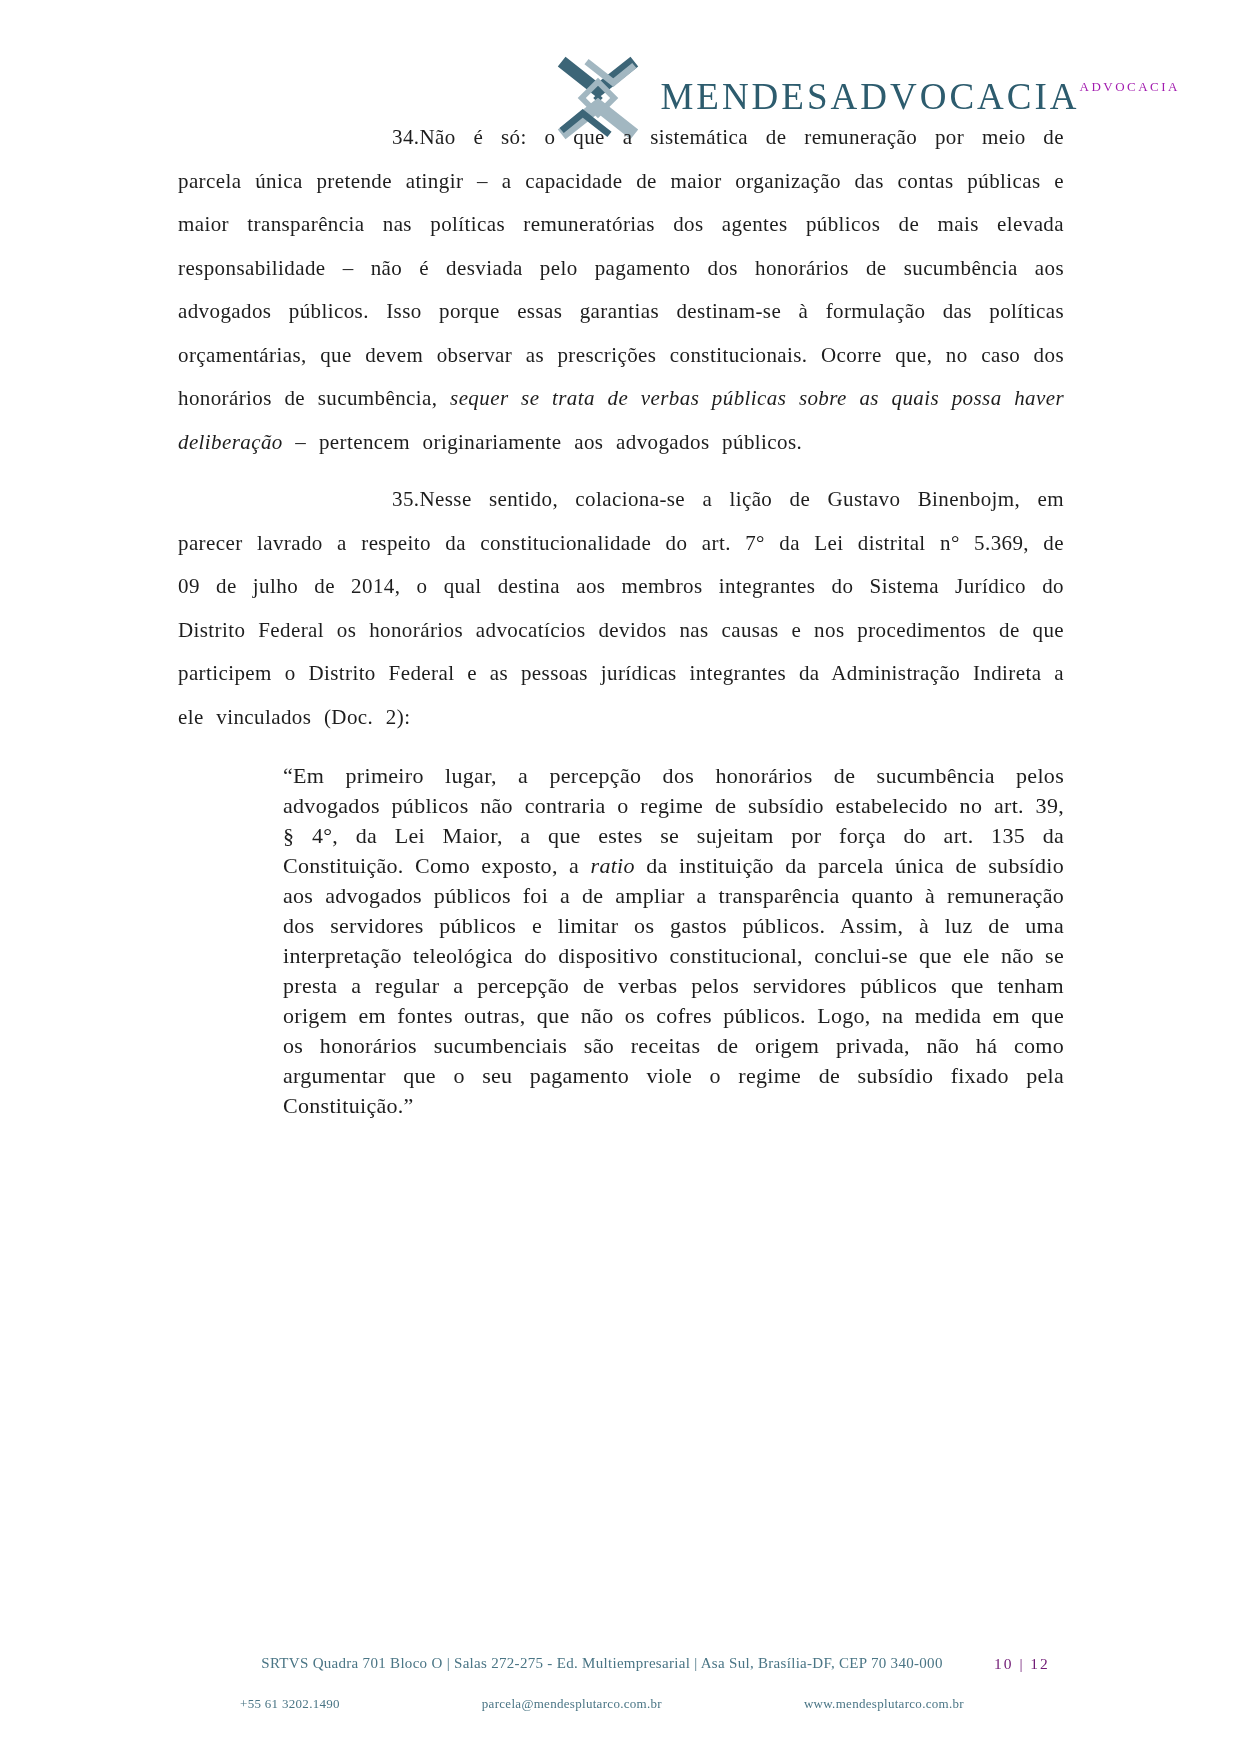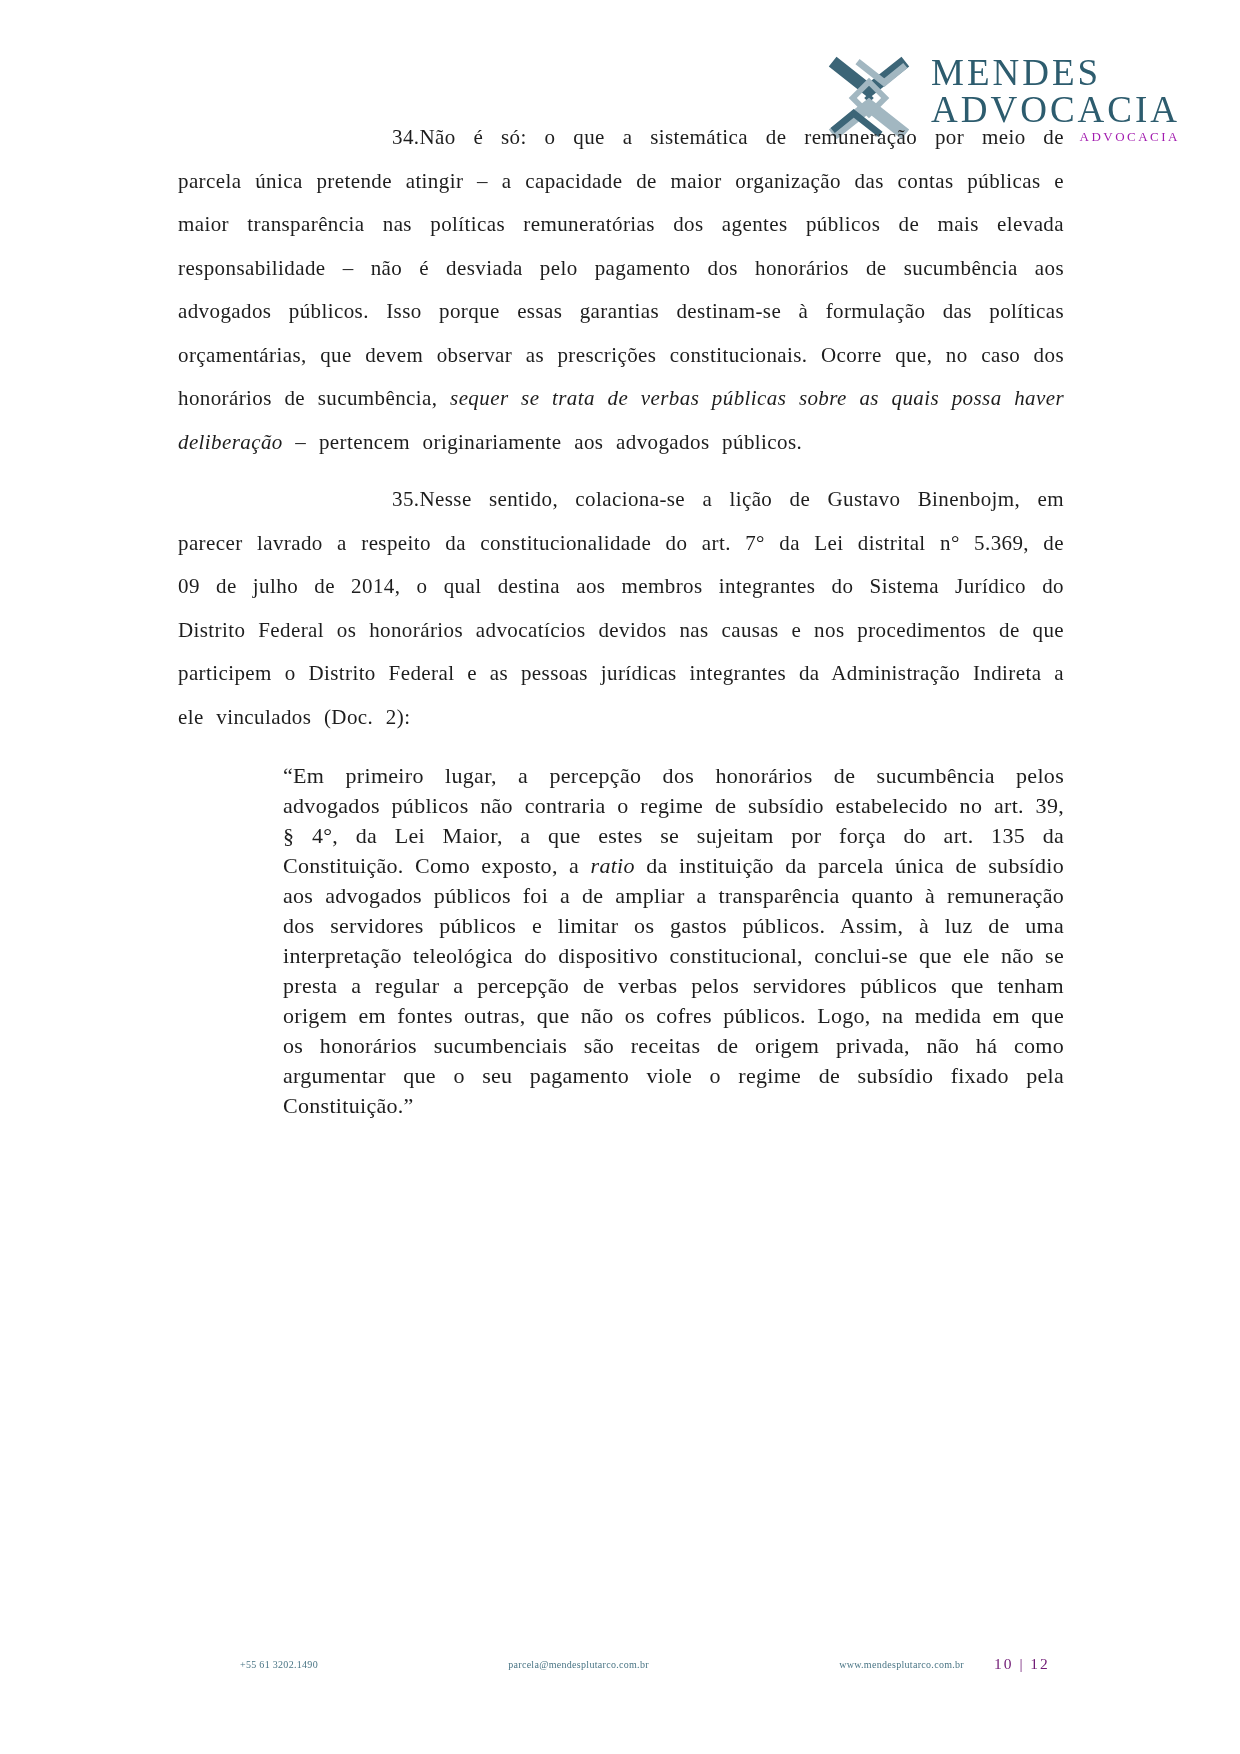--- a/index.html
+++ b/index.html
@@ -8,21 +8,21 @@
     width:1240px;height:1754px;
     margin:0 auto;
     background:#ffffff;
     overflow:hidden;
     font-family:"Liberation Serif","DejaVu Serif",serif;
     color:#1d1d1d;
   }
   
   .logo{position:absolute;top:54px;right:60px;display:flex;align-items:flex-start;gap:14px;}
   .logo-icon{width:96px;height:88px;flex:0 0 auto;}
-  .logo-text{display:flex;flex-direction:column;}
+  .logo-text{display:flex;flex-direction:row;margin-top:24px;}
   .logo-name{font-size:37px;line-height:37px;letter-spacing:3px;color:#2d5c6e;white-space:nowrap;}
   .logo-tagline{font-size:13px;line-height:15px;letter-spacing:2.5px;color:#a21caf;text-align:right;margin-top:1px;}
   
   .content{position:absolute;top:116px;left:178px;width:886px;}
   .para{
     font-size:21px;line-height:43.5px;
     text-align:justify;
     word-spacing:7px;letter-spacing:0.4px;
     margin:0 0 14px 0;
   }
@@ -32,21 +32,21 @@
   .italic{font-style:italic;}
   .quote{
     font-size:22px;line-height:30px;
     text-align:justify;
     word-spacing:5px;letter-spacing:0.3px;
     margin:22px 0 0 105px;
   }
   
   .footer{position:absolute;left:240px;width:724px;top:1655px;color:#4a7585;}
   .footer-line1{font-size:15px;letter-spacing:0.3px;text-align:center;white-space:nowrap;}
-  .footer-line2{display:flex;justify-content:space-between;margin-top:4px;font-size:10px;letter-spacing:0.3px;}
+  .footer-line2{display:flex;justify-content:space-between;margin-top:24px;font-size:13px;letter-spacing:0.3px;}
   .page-number{position:absolute;left:994px;top:1655px;font-size:15.5px;letter-spacing:2px;color:#701a75;white-space:nowrap;}
 </style>
 </head>
 <body>
 
 <div class="page">
 
   <div class="logo">
     <svg class="logo-icon" viewBox="0 0 100 92" xmlns="http://www.w3.org/2000/svg" aria-hidden="true">
 
@@ -74,20 +74,21 @@
 
     <p class="para indented"><span class="para-num">34.</span><span>Não é só: o que a sistemática de remuneração por meio de parcela única pretende atingir – a capacidade de maior organização das contas públicas e maior transparência nas políticas remuneratórias dos agentes públicos de mais elevada responsabilidade – não é desviada pelo pagamento dos honorários de sucumbência aos advogados públicos. Isso porque essas garantias destinam-se à formulação das políticas orçamentárias, que devem observar as prescrições constitucionais. Ocorre que, no caso dos honorários de sucumbência, </span><span class="italic">sequer se trata de verbas públicas sobre as quais possa haver deliberação</span><span> – pertencem originariamente aos advogados públicos.</span></p>
 
     <p class="para indented"><span class="para-num">35.</span><span>Nesse sentido, colaciona-se a lição de Gustavo Binenbojm, em parecer lavrado a respeito da constitucionalidade do art. 7° da Lei distrital n° 5.369, de 09 de julho de 2014, o qual destina aos membros integrantes do Sistema Jurídico do Distrito Federal os honorários advocatícios devidos nas causas e nos procedimentos de que participem o Distrito Federal e as pessoas jurídicas integrantes da Administração Indireta a ele vinculados (Doc. 2):</span></p>
 
     <blockquote class="quote"><span>“Em primeiro lugar, a percepção dos honorários de sucumbência pelos advogados públicos não contraria o regime de subsídio estabelecido no art. 39, § 4°, da Lei Maior, a que estes se sujeitam por força do art. 135 da Constituição. Como exposto, a </span><span class="italic">ratio</span><span> da instituição da parcela única de subsídio aos advogados públicos foi a de ampliar a transparência quanto à remuneração dos servidores públicos e limitar os gastos públicos. Assim, à luz de uma interpretação teleológica do dispositivo constitucional, conclui-se que ele não se presta a regular a percepção de verbas pelos servidores públicos que tenham origem em fontes outras, que não os cofres públicos. Logo, na medida em que os honorários sucumbenciais são receitas de origem privada, não há como argumentar que o seu pagamento viole o regime de subsídio fixado pela Constituição.”</span></blockquote>
 
   </div>
 
   <div class="footer">
+    <div class="footer-line1">SRTVS Quadra 701 Bloco O | Salas 272-275 - Ed. Multiempresarial | Asa Sul, Brasília-DF, CEP 70 340-000</div>
     <div class="footer-line2">
       <span>+55 61 3202.1490</span>
       <span>parcela@mendesplutarco.com.br</span>
       <span>www.mendesplutarco.com.br</span>
     </div>
   </div>
   <div class="page-number">10  |  12</div>
 
 </div>
 

